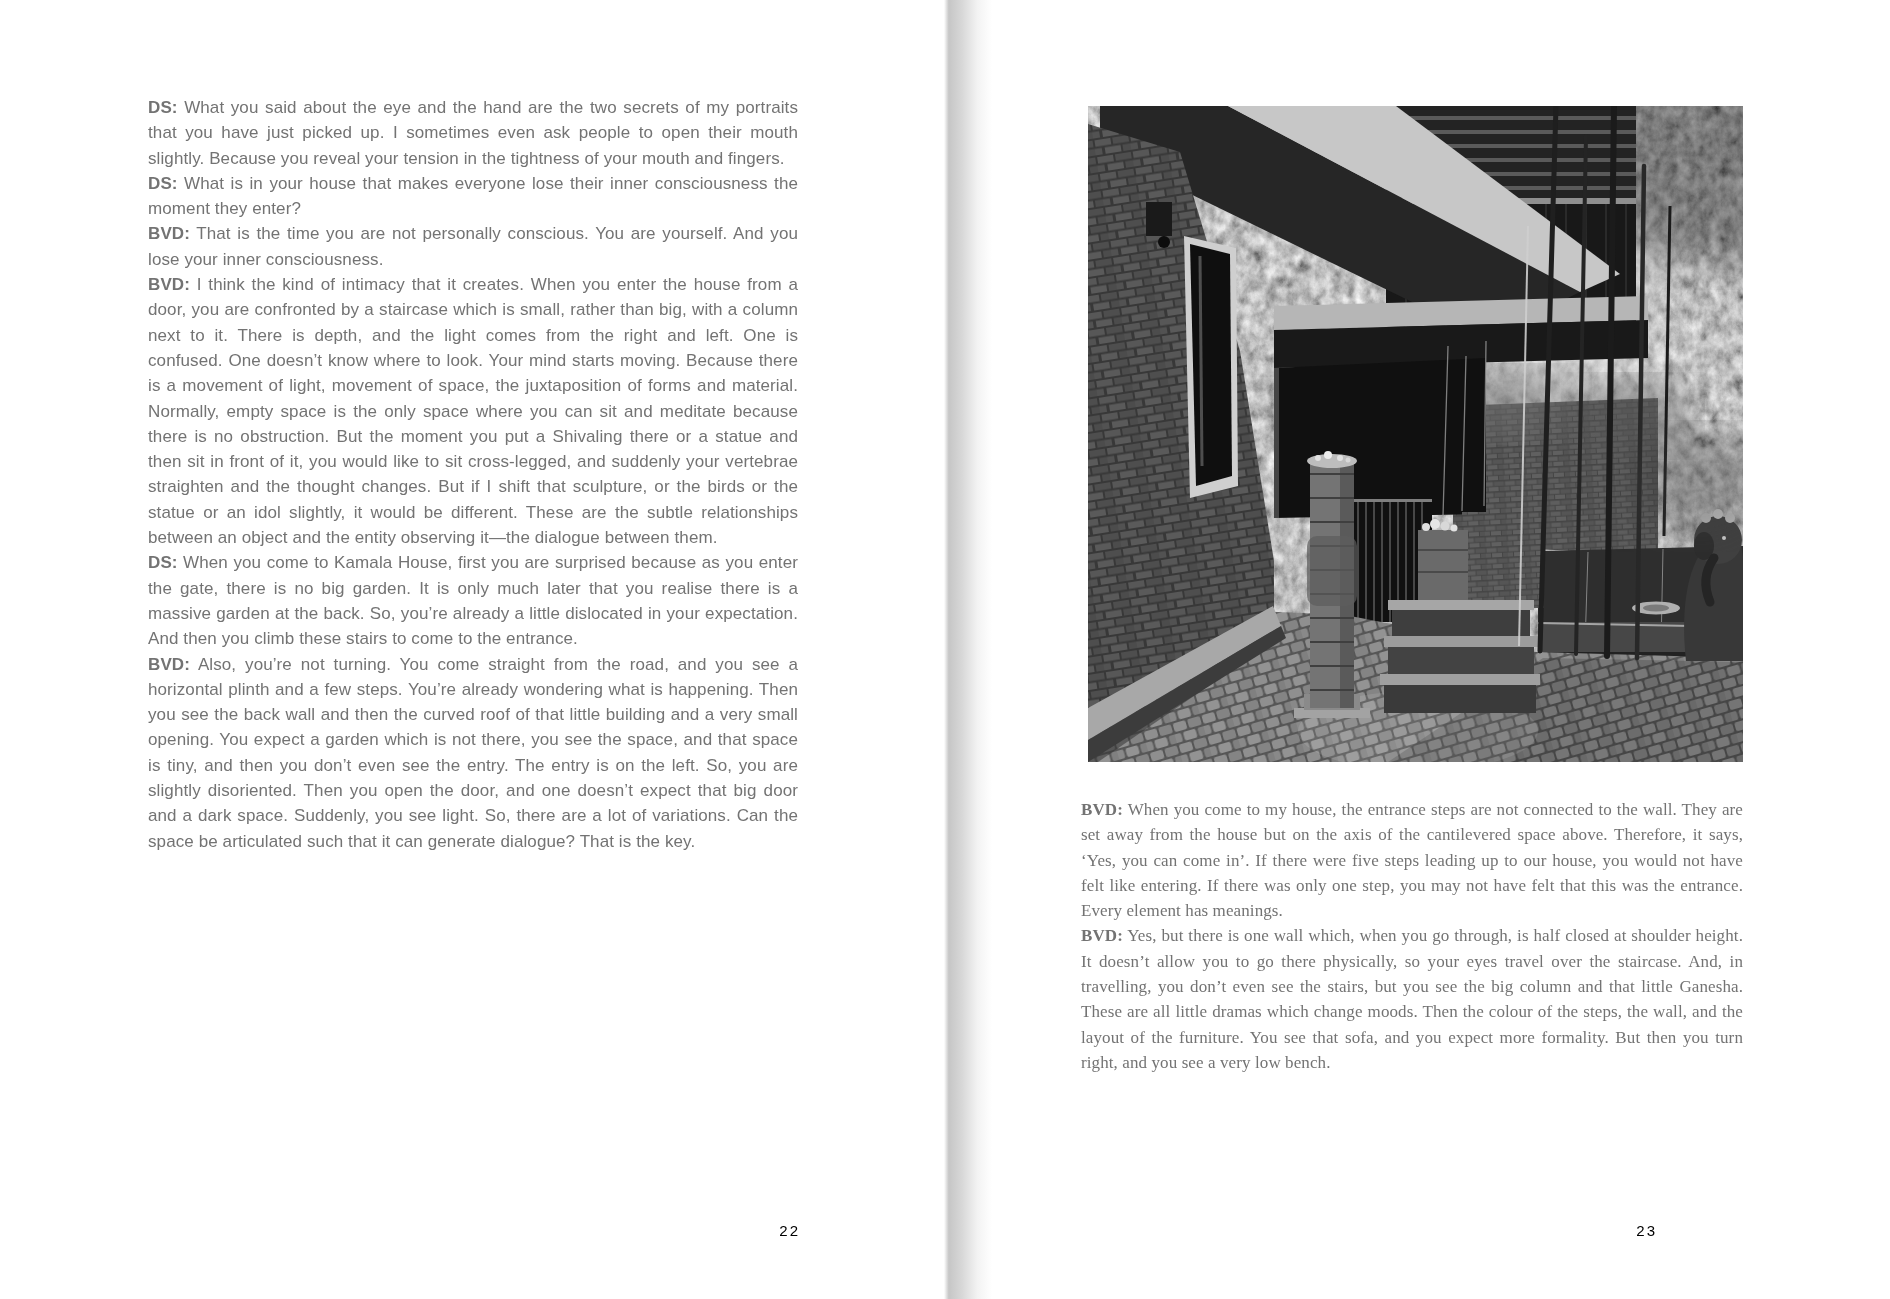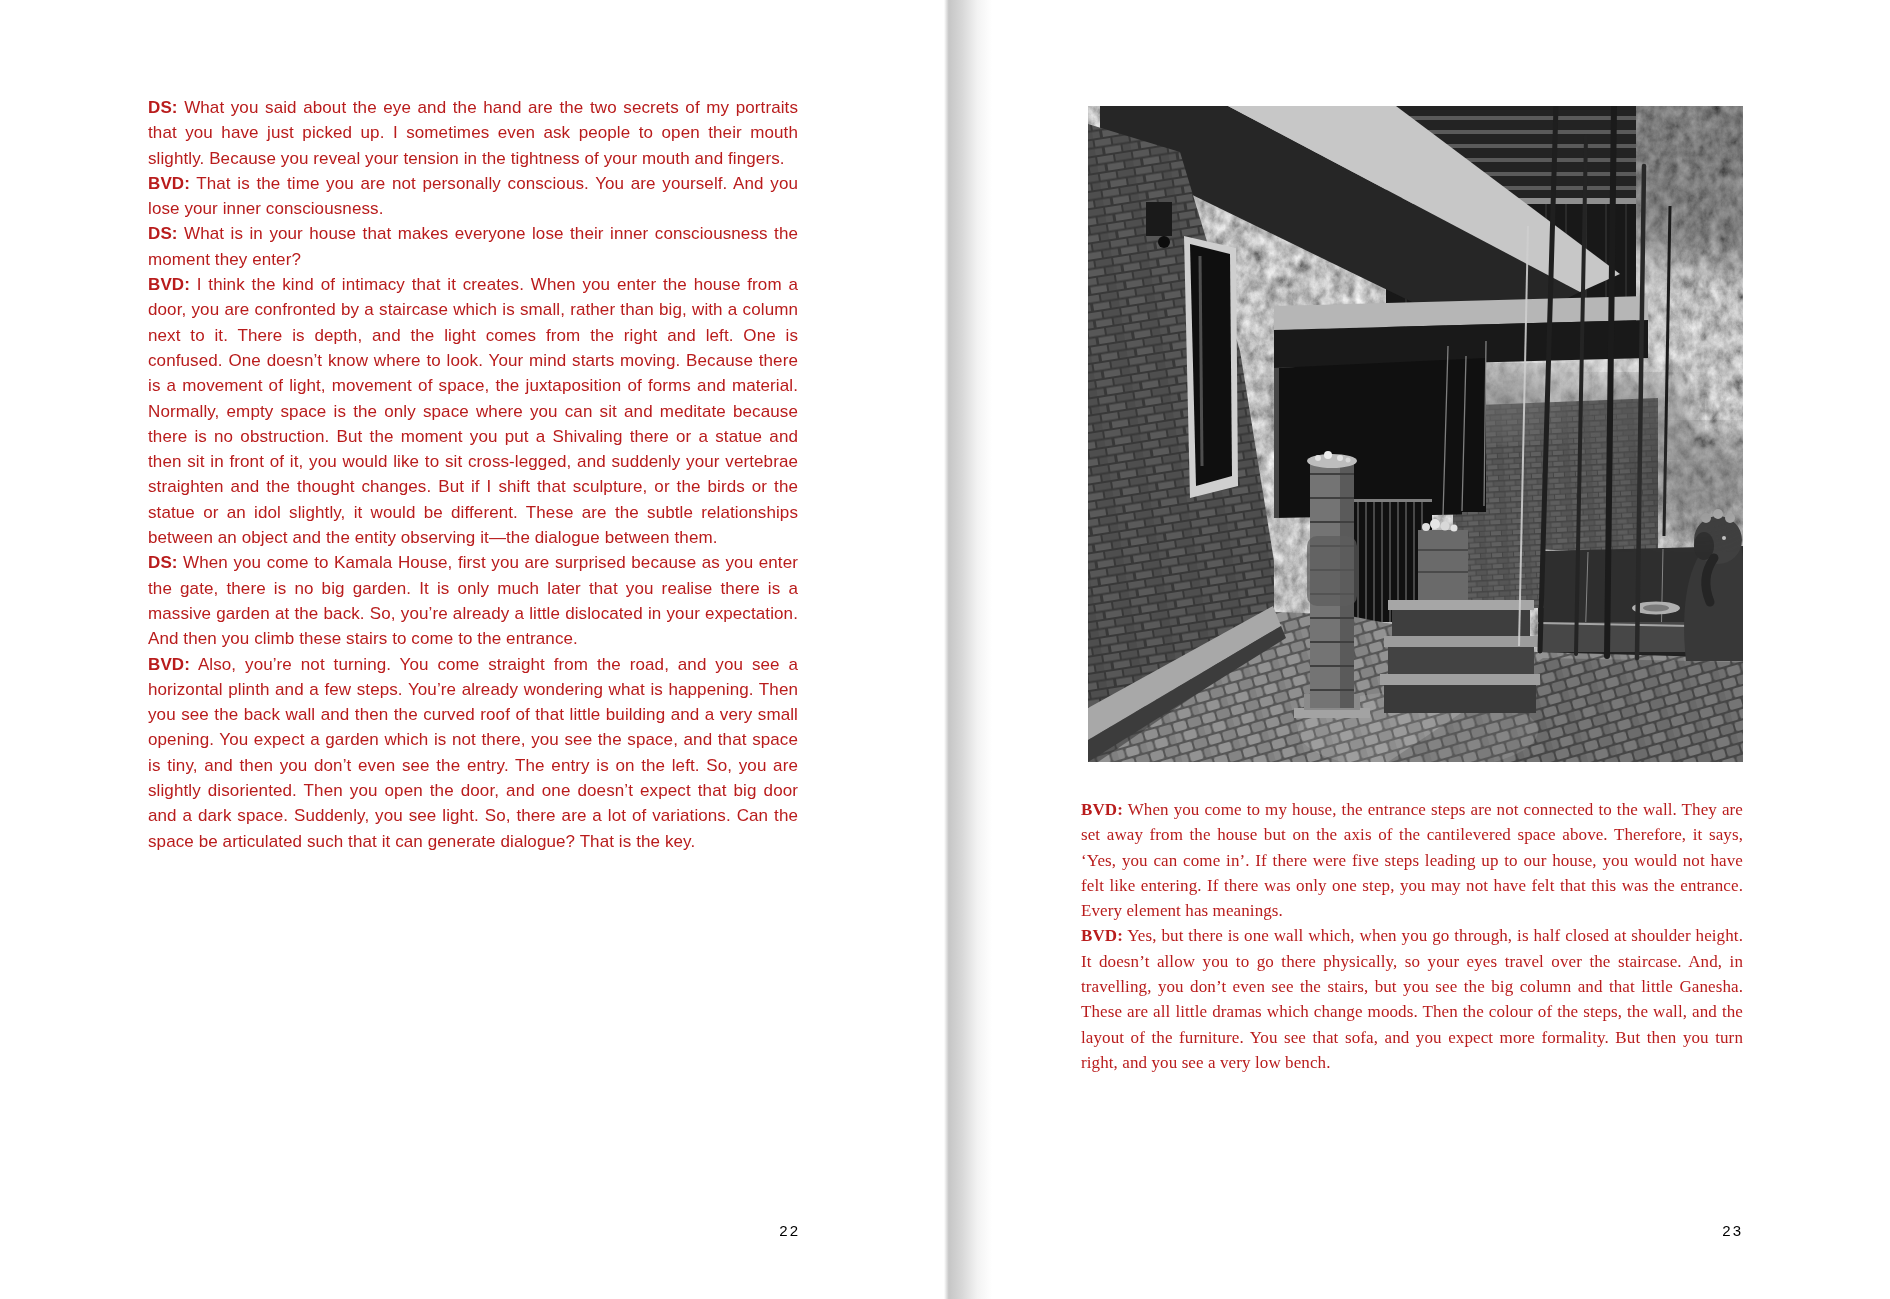--- a/index.html
+++ b/index.html
@@ -5,49 +5,49 @@
   html,body{margin:0;padding:0;background:#ffffff;}
   .spread{
     position:relative;width:1890px;height:1299px;background:#ffffff;
     overflow:hidden;font-family:"Liberation Sans",sans-serif;
   }
   .gutter{
     position:absolute;left:944px;top:0;width:48px;height:1299px;
     background:linear-gradient(90deg,#ffffff 0%,#c6c6c6 10%,#d8d8d8 38%,#f3f3f3 70%,#ffffff 100%);
   }
   .text-col{
-    position:absolute;text-align:justify;color:#b91c1c;
+    position:absolute;text-align:justify;color:#737373;
     font-size:17px;line-height:25.3px;letter-spacing:0.1px;
   }
   .text-col p{margin:0;}
   .text-col b{font-weight:700;}
   #left-col{left:148px;top:95px;width:650px;}
   #right-col{left:1081px;top:797px;width:662px;font-family:Liberation Serif, serif;}
   .pagenum{
     position:absolute;width:110px;text-align:right;
     font-size:15px;color:#000000;letter-spacing:2px;
   }
   #pagenum-left{left:690px;top:1222px;}
-  #pagenum-right{left:1633px;top:1222px;}
+  #pagenum-right{left:1547px;top:1222px;}
   .photo{
     position:absolute;left:1088px;top:106px;width:655px;height:656px;
   }
   .photo svg{display:block;width:655px;height:656px;}
 </style>
 </head>
 <body>
 
 <div class="spread">
 
   <div class="gutter"></div>
 
   <div class="text-col" id="left-col">
       <p><b>DS:</b> What you said about the eye and the hand are the two secrets of my portraits that you have just picked up. I sometimes even ask people to open their mouth slightly. Because you reveal your tension in the tightness of your mouth and fingers.</p>
+      <p><b>DS:</b> What is in your house that makes everyone lose their inner consciousness the moment they enter?</p>
       <p><b>BVD:</b> That is the time you are not personally conscious. You are yourself. And you lose your inner consciousness.</p>
-      <p><b>DS:</b> What is in your house that makes everyone lose their inner consciousness the moment they enter?</p>
       <p><b>BVD:</b> I think the kind of intimacy that it creates. When you enter the house from a door, you are confronted by a staircase which is small, rather than big, with a column next to it. There is depth, and the light comes from the right and left. One is confused. One doesn’t know where to look. Your mind starts moving. Because there is a movement of light, movement of space, the juxtaposition of forms and material. Normally, empty space is the only space where you can sit and meditate because there is no obstruction. But the moment you put a Shivaling there or a statue and then sit in front of it, you would like to sit cross-legged, and suddenly your vertebrae straighten and the thought changes. But if I shift that sculpture, or the birds or the statue or an idol slightly, it would be different. These are the subtle relationships between an object and the entity observing it—the dialogue between them.</p>
       <p><b>DS:</b> When you come to Kamala House, first you are surprised because as you enter the gate, there is no big garden. It is only much later that you realise there is a massive garden at the back. So, you’re already a little dislocated in your expectation. And then you climb these stairs to come to the entrance.</p>
       <p><b>BVD:</b> Also, you’re not turning. You come straight from the road, and you see a horizontal plinth and a few steps. You’re already wondering what is happening. Then you see the back wall and then the curved roof of that little building and a very small opening. You expect a garden which is not there, you see the space, and that space is tiny, and then you don’t even see the entry. The entry is on the left. So, you are slightly disoriented. Then you open the door, and one doesn’t expect that big door and a dark space. Suddenly, you see light. So, there are a lot of variations. Can the space be articulated such that it can generate dialogue? That is the key.</p>
     </div>
 
   <div class="pagenum" id="pagenum-left">22</div>
 
   <div class="photo" role="img" aria-label="Black and white photograph of a brick house entrance: cantilevered concrete slab and louvred opening above, bamboo grove at right, carved stone column, gate, three entrance steps on a plinth and brick-paved courtyard with an elephant sculpture">
     <svg viewBox="0 0 655 656" xmlns="http://www.w3.org/2000/svg">
       <defs>

